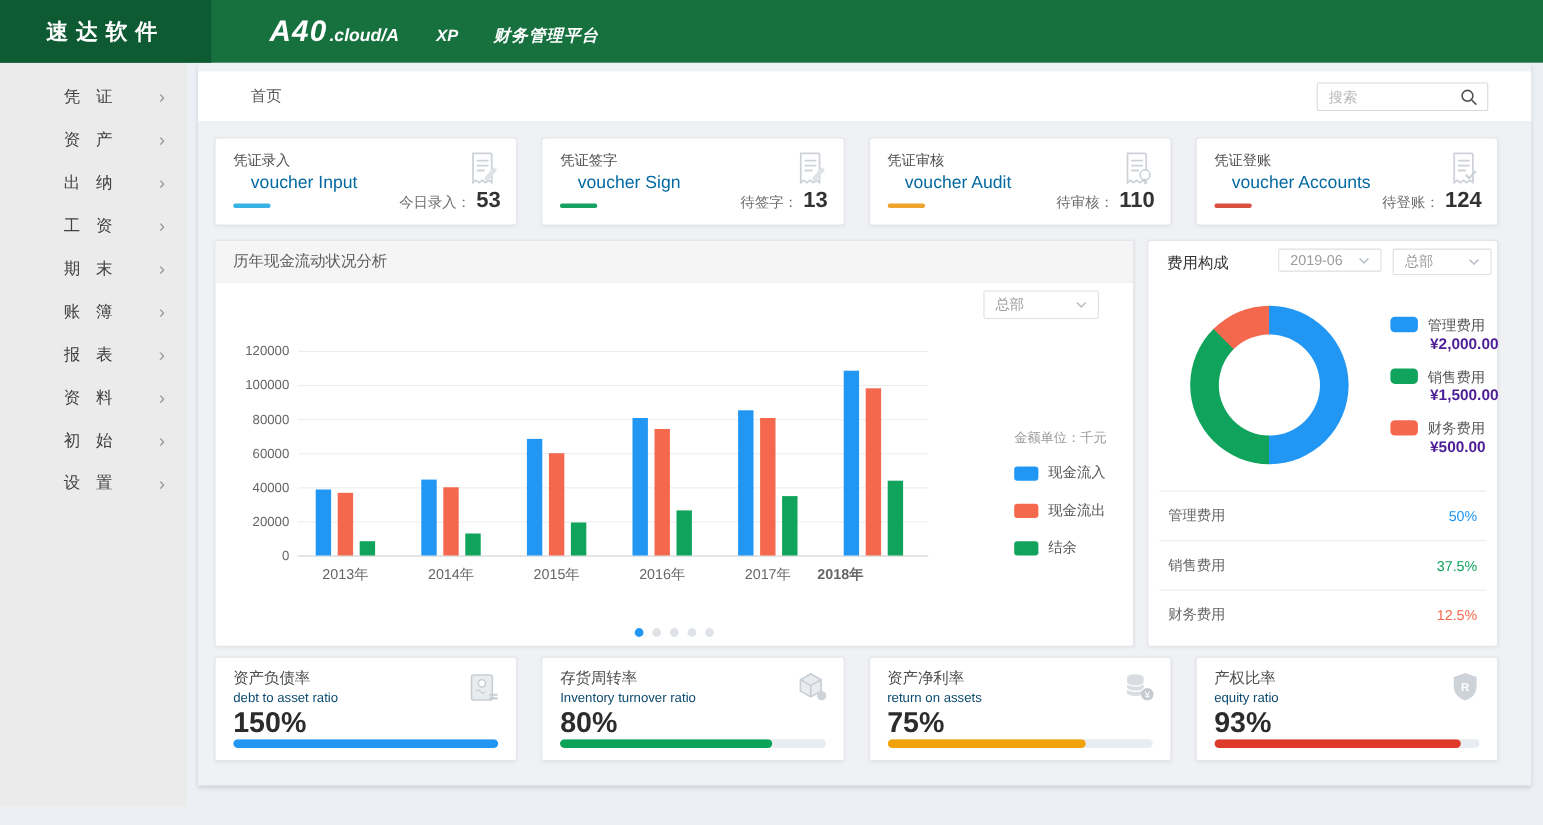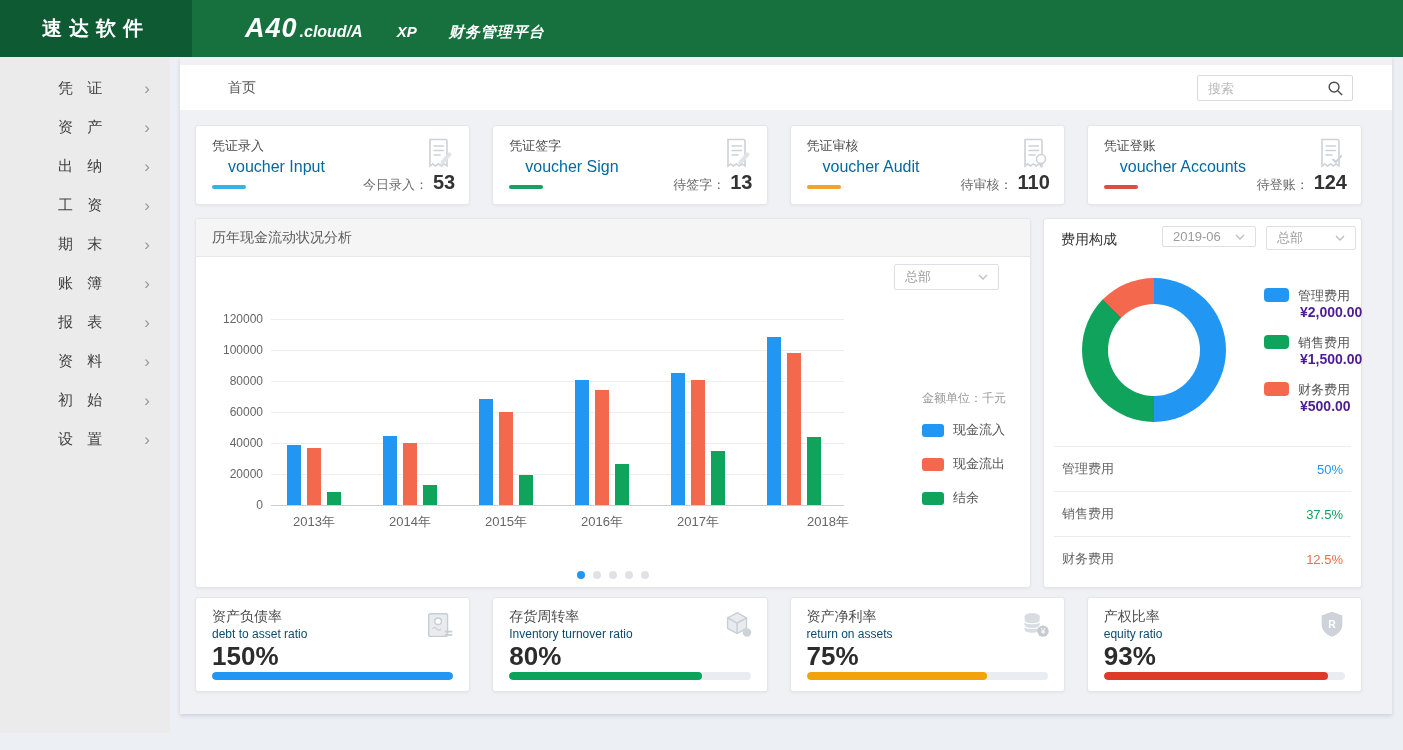--- a/index.html
+++ b/index.html
@@ -269,21 +269,21 @@
           <div class="bar" style="left: 399px; top: 171.3px; height: 114.7px; background: rgb(244, 105, 78);"></div>
           <div class="bar" style="left: 419px; top: 244.925px; height: 41.075px; background: rgb(15, 163, 91);"></div>
           <div class="xlab" style="left: 366px; top: 294px;">2016年</div>
           <div class="bar" style="left: 475px; top: 154.25px; height: 131.75px; background: rgb(33, 150, 243);"></div>
           <div class="bar" style="left: 495px; top: 161.225px; height: 124.775px; background: rgb(244, 105, 78);"></div>
           <div class="bar" style="left: 515px; top: 231.75px; height: 54.25px; background: rgb(15, 163, 91);"></div>
           <div class="xlab" style="left: 462px; top: 294px;">2017年</div>
           <div class="bar" style="left: 571px; top: 117.825px; height: 168.175px; background: rgb(33, 150, 243);"></div>
           <div class="bar" style="left: 591px; top: 134.1px; height: 151.9px; background: rgb(244, 105, 78);"></div>
           <div class="bar" style="left: 611px; top: 217.8px; height: 68.2px; background: rgb(15, 163, 91);"></div>
-          <div class="xlab" style="left: 592px; top: 294px;">2018年</div>
+          <div class="xlab" style="left: 528px; top: 294px; font-weight: bold;">2018年</div>
         </div>
       <div class="chart-legend">
         <div class="unit-note">金额单位：千元</div>
         <div id="chartLegendEntries">
             <div class="cl-entry">
               <span class="cl-swatch" style="background: rgb(33, 150, 243);"></span>
               <span class="cl-label">现金流入</span>
             </div>
             <div class="cl-entry">
               <span class="cl-swatch" style="background: rgb(244, 105, 78);"></span>

